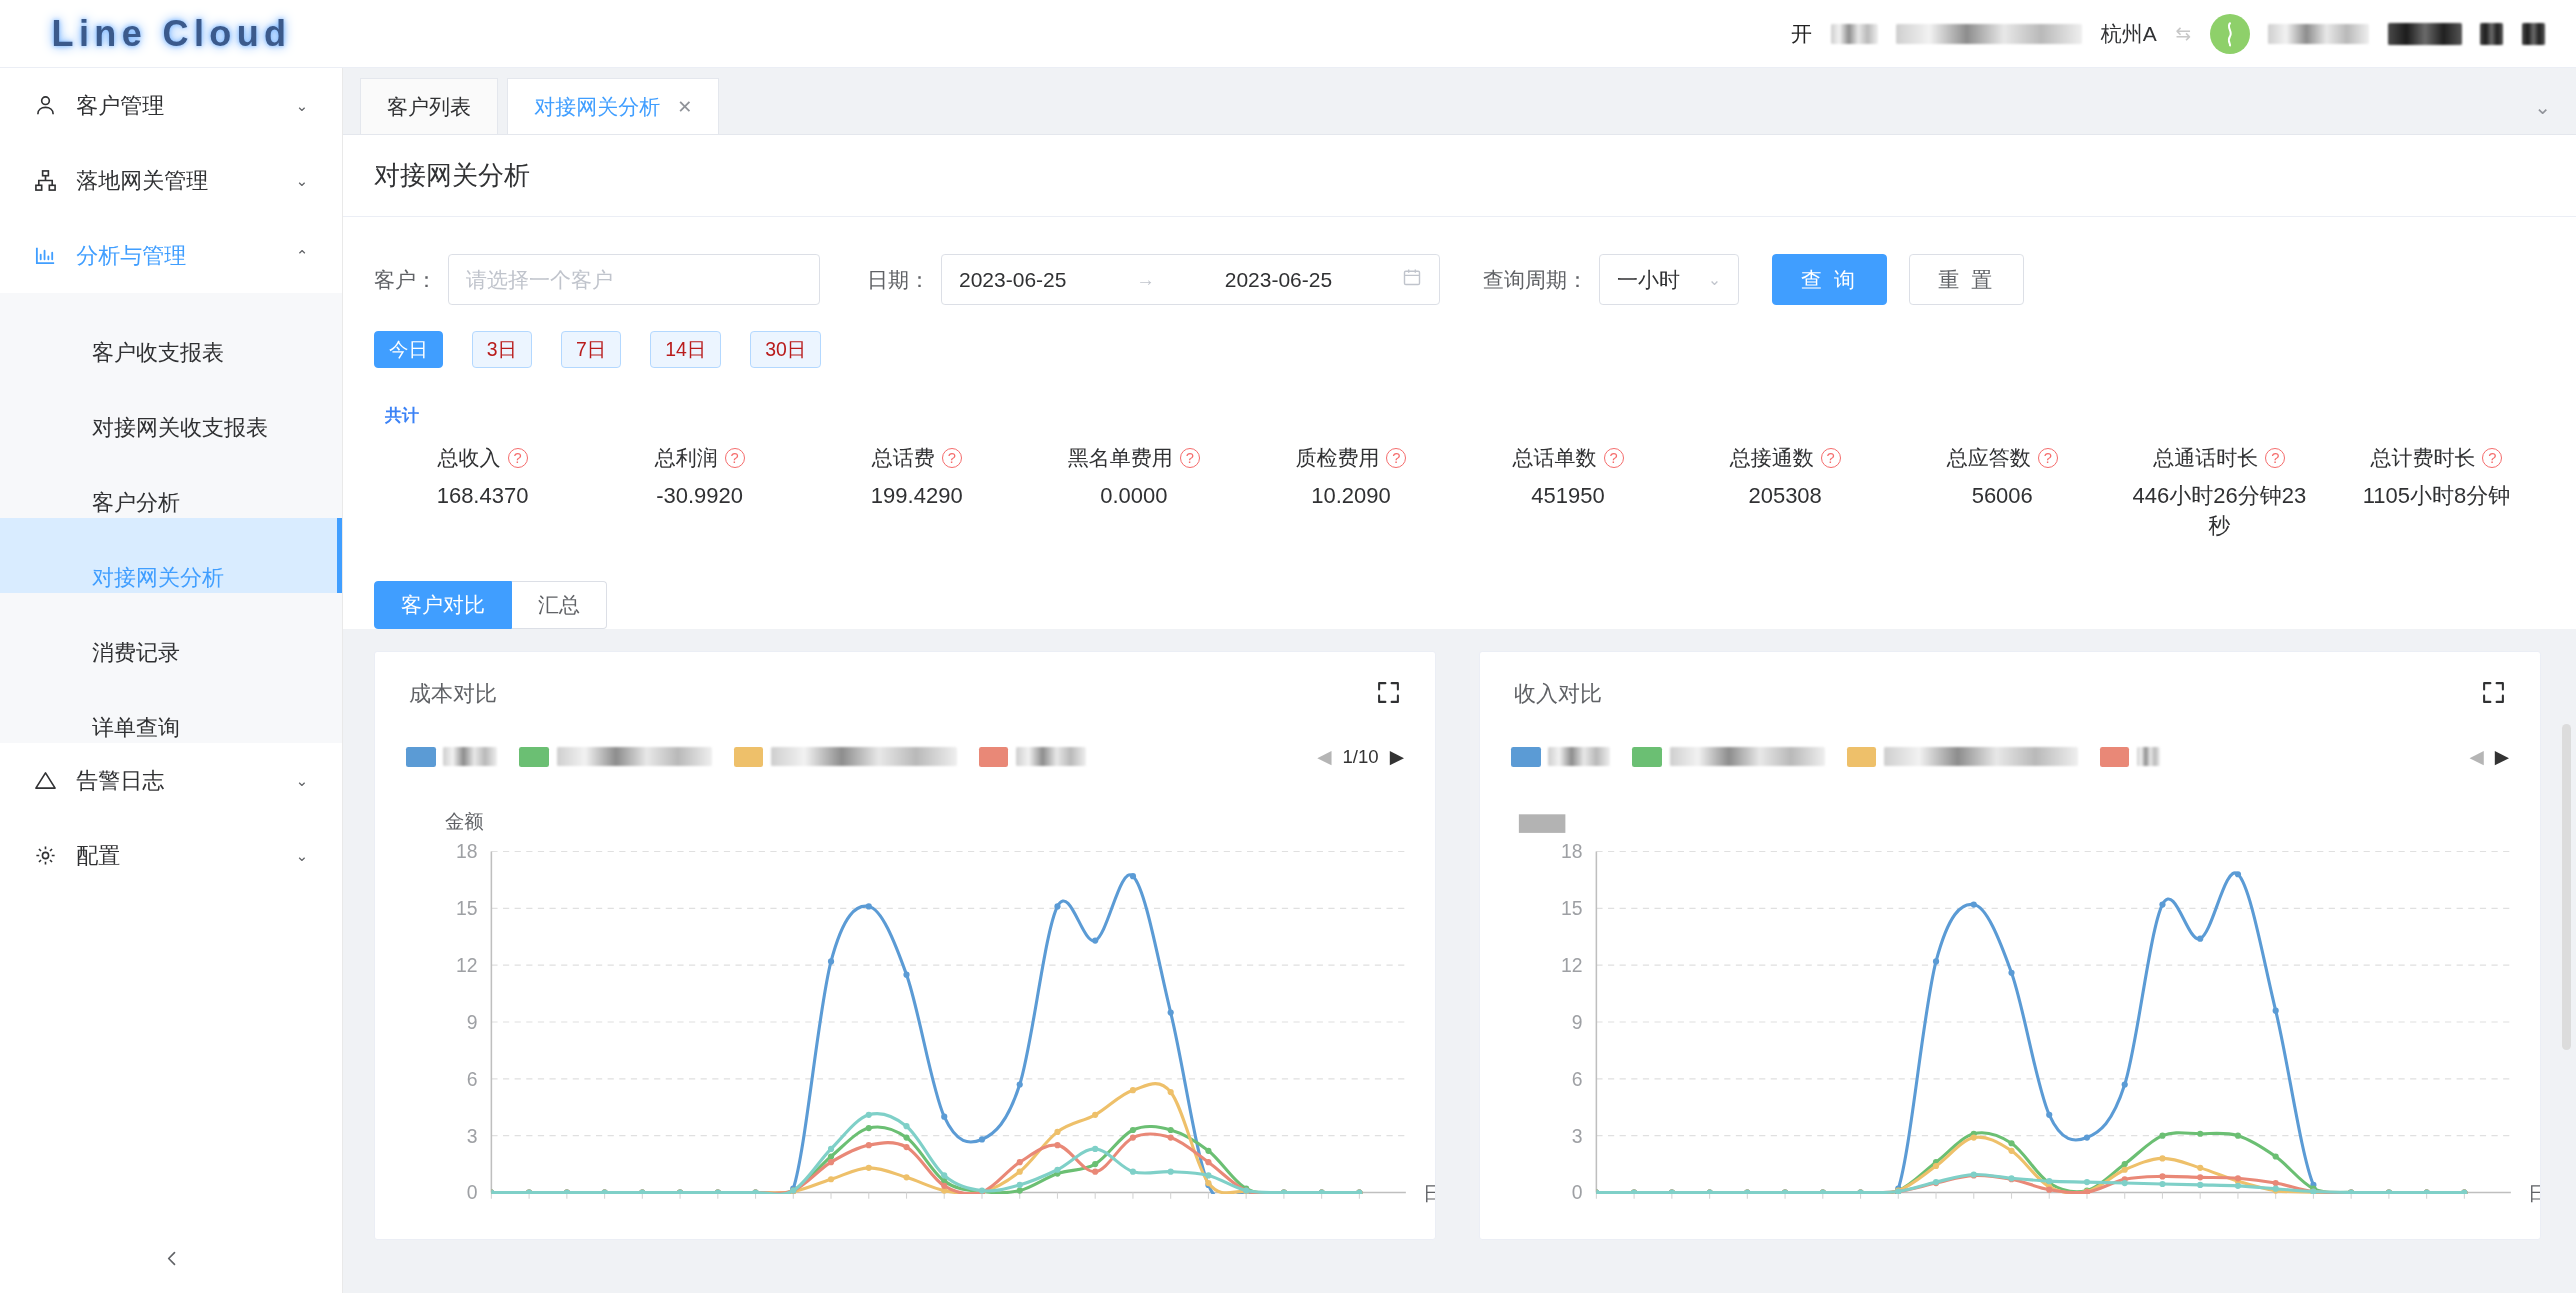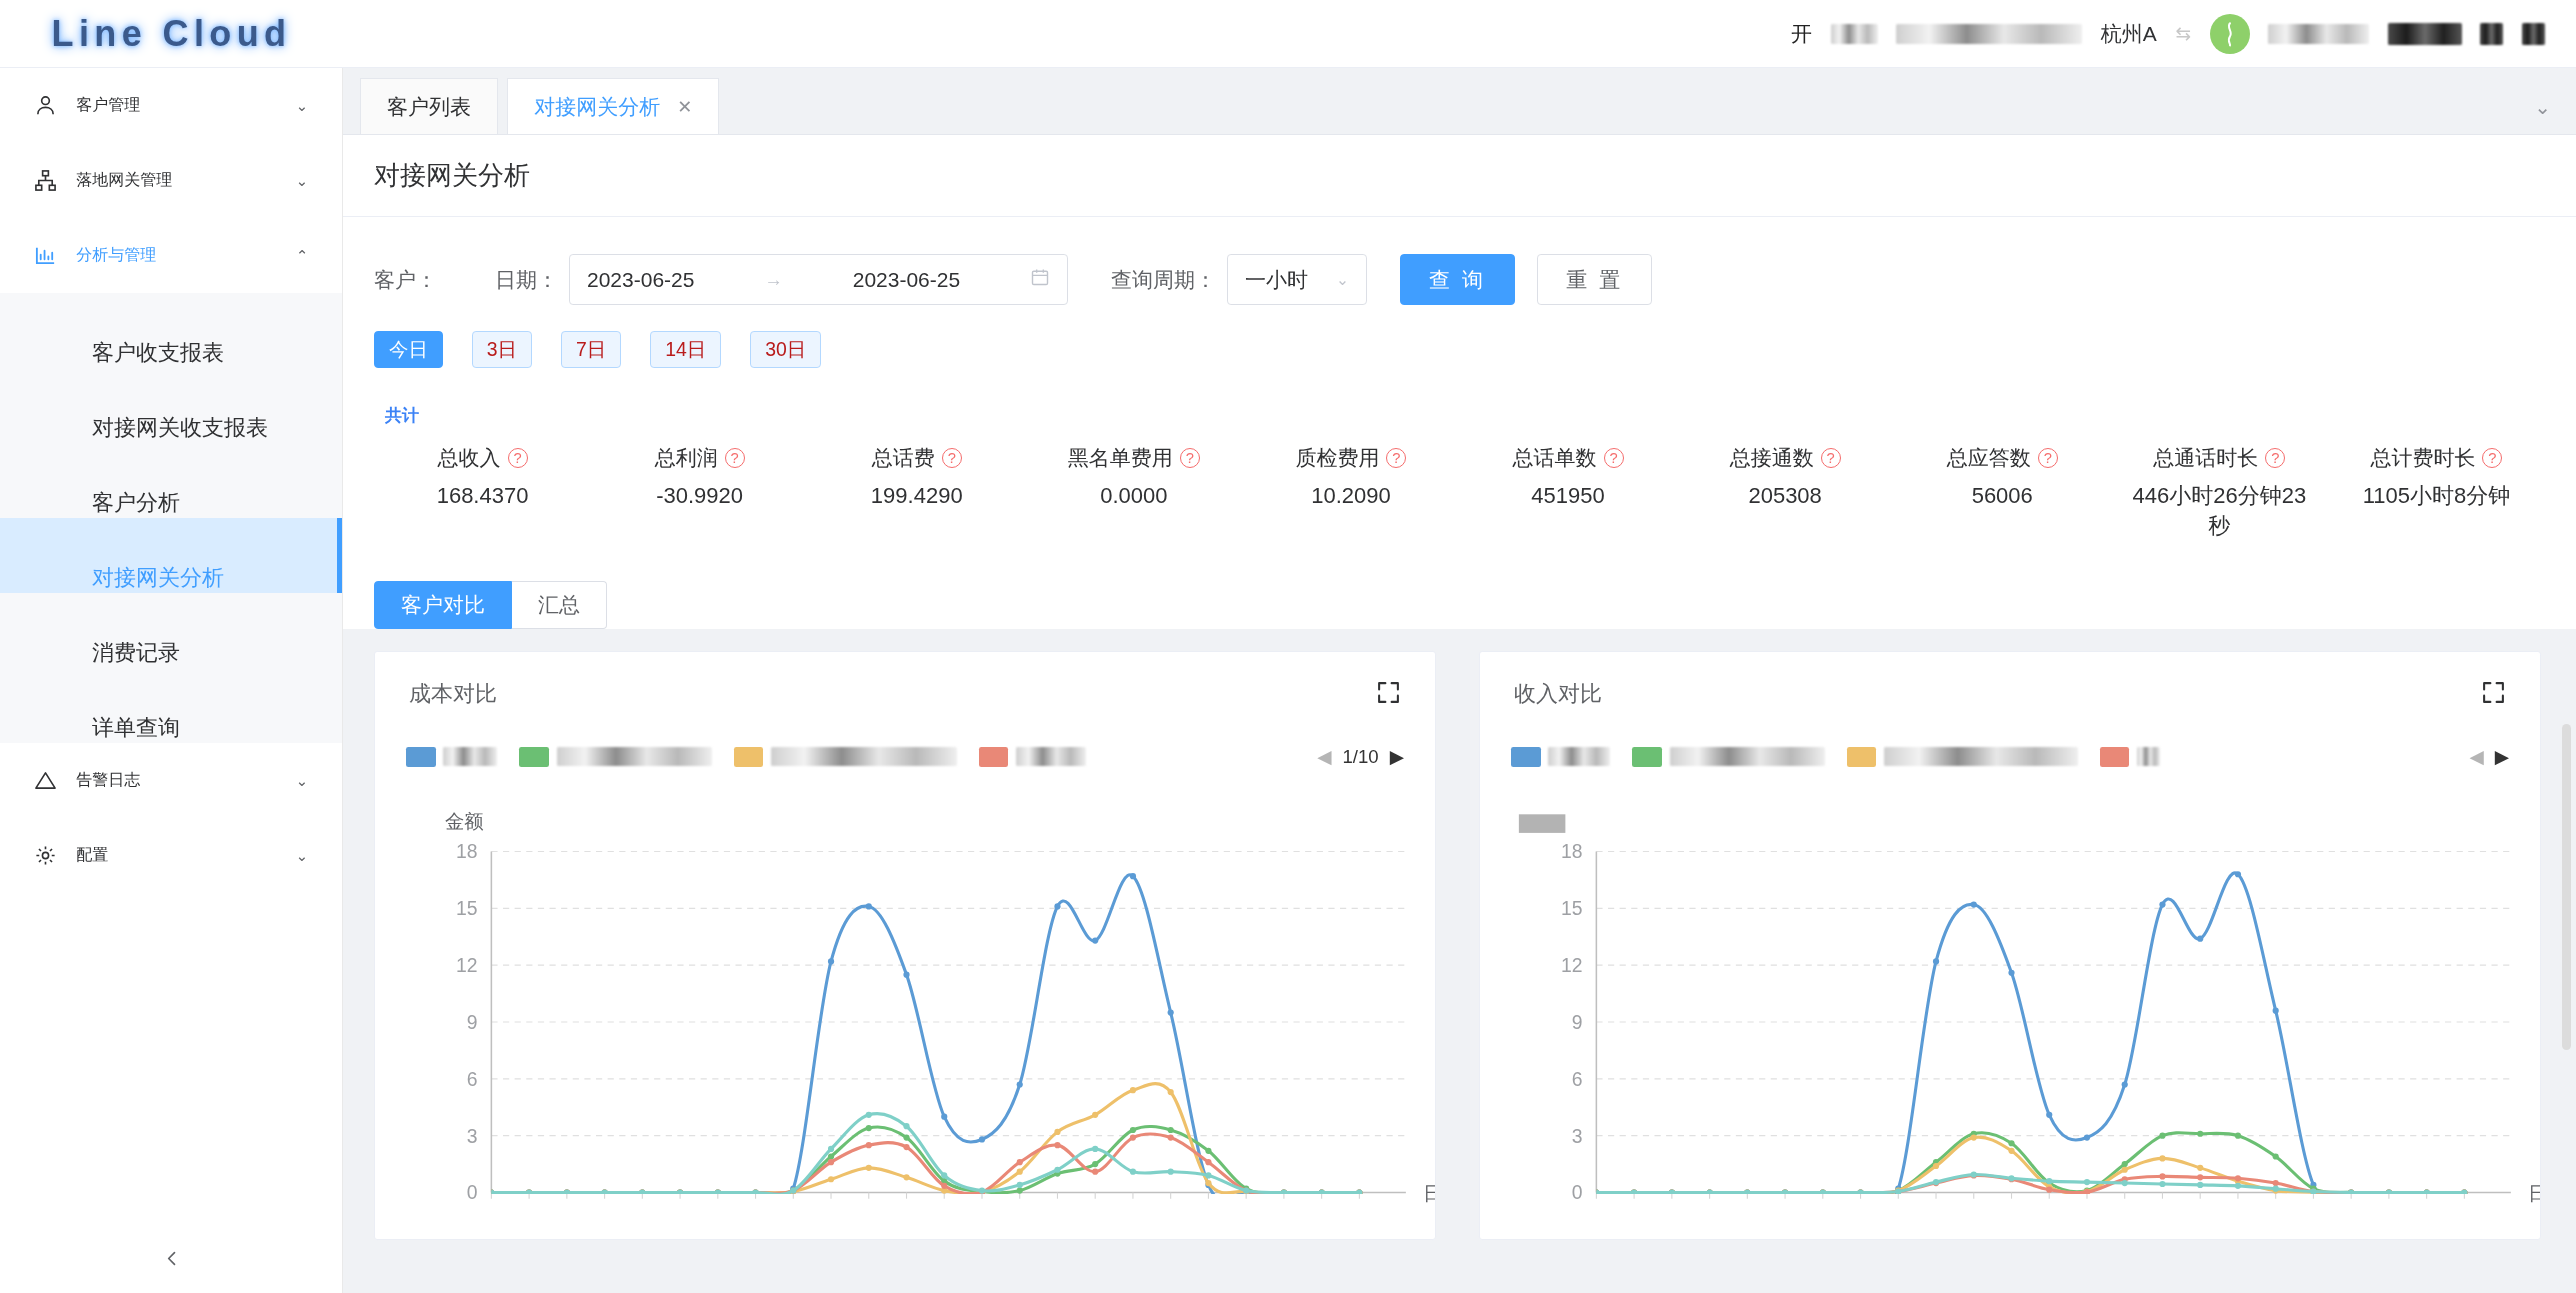--- a/index.html
+++ b/index.html
@@ -48,21 +48,21 @@
   
   .sidebar {
     position: absolute; top: 68px; left: 0; width: 343px; height: 1225px;
     background: #ffffff; border-right: 0.8px solid #e9e9e9;
   }
   .nav-group > .nav-item {
     height: 75px; display: flex; align-items: center;
     padding: 0 34px 0 34px; cursor: pointer; position: relative;
   }
   .nav-ico { width: 36px; color: #303133; display:flex; align-items:center; }
-  .nav-label { font-size: 16px; color: #303133; margin-left: 6.2px; flex: 1; }
+  .nav-label { font-size: 22px; color: #303133; margin-left: 6.2px; flex: 1; }
   .nav-item.active .nav-label, .nav-item.active .nav-ico { color: #409eff; }
   .chev { color:#606266; font-size: 14.7px; transition: none; }
   .chev.up { transform: rotate(180deg); }
   .submenu { background: #f7f8fa; }
   .sub-item {
     height: 75px; display: flex; align-items: flex-end;
     padding-left: 92px; font-size: 22px; color: #303133;
     cursor: pointer; position: relative;
   }
   .sub-item.active { background: #d9ecff; color: #409eff; }
@@ -329,20 +329,23 @@
 <div class="page">
 
   <div class="page-head">
     <div class="page-title">对接网关分析</div>
   </div>
 
   <div class="panel">
 
     <div class="filter-row">
       <span class="fl-label">客户：</span>
+      <div class="inp cust-input">
+        <span class="ph">请选择一个客户</span>
+      </div>
 
       <span class="fl-label" style="margin-left:47px;">日期：</span>
       <div class="inp date-input">
         <span class="date-seg">2023-06-25</span>
         <span class="date-arrow">→</span>
         <span class="date-seg">2023-06-25</span>
         <span class="cal-ico">
           <svg width="20" height="20" viewBox="0 0 24 24" fill="none" stroke="currentColor" stroke-width="1.7">
             <rect x="3" y="5" width="18" height="16" rx="1.5"></rect>
               <path d="M3 10h18M8 3v4M16 3v4"></path>

